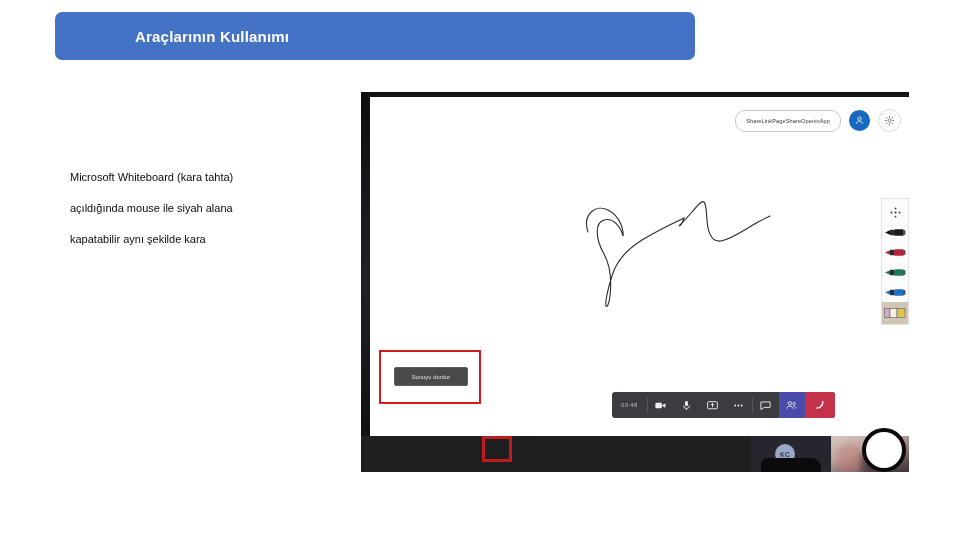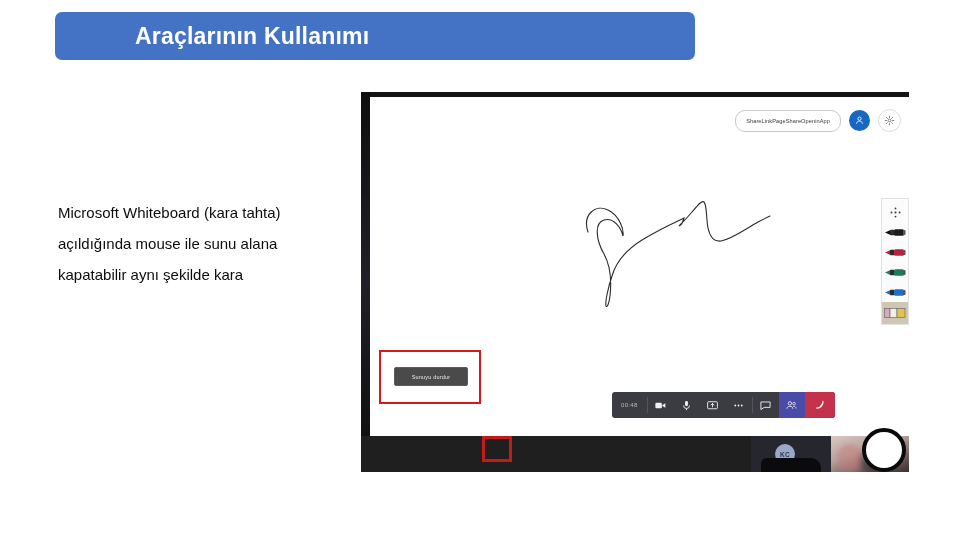--- a/index.html
+++ b/index.html
@@ -7,28 +7,28 @@
     width:960px;height:540px;background:#ffffff;overflow:hidden;
     font-family:"Liberation Sans", sans-serif;position:relative;
   }
   
   .title-banner{
     position:absolute;left:55px;top:12px;width:640px;height:48px;
     background:#4472c4;border-radius:7px;
     display:flex;align-items:center;
   }
   .title-text{
-    color:#ffffff;font-size:23px;font-weight:bold;
+    color:#ffffff;font-size:15px;font-weight:bold;
     padding-left:80px;letter-spacing:.2px;
     font-family:"Liberation Sans", sans-serif;
   }
   
   .body-copy{
-    position:absolute;left:58px;top:162px;width:276px;
-    font-size:15px;color:#0d0d0d;line-height:31px;margin-top:35px;
+    position:absolute;left:70px;top:162px;width:276px;
+    font-size:11px;color:#0d0d0d;line-height:31px;
   }
   .body-copy p{margin:0;text-align:justify;}
   .body-copy p.last{text-align:left;}
   
   .shot{
     position:absolute;left:361px;top:92px;width:548px;height:380px;
     background:#1b1b1b;overflow:hidden;
   }
   .shot-topbar{
     position:absolute;left:0;top:0;width:100%;height:8px;background:#151515;
@@ -137,21 +137,21 @@
 </style>
 </head>
 <body>
 
 <div class="title-banner">
   <div class="title-text">Araçlarının Kullanımı</div>
 </div>
 
 <div class="body-copy">
   <p>Microsoft Whiteboard (kara tahta)</p>
-  <p>açıldığında mouse ile sunu alana</p>
+  <p>açıldığında mouse ile siyah alana</p>
   <p>kapatabilir aynı şekilde kara</p>
 </div>
 
 <div class="shot">
 
   <div class="shot-topbar"></div>
   <div class="wb-edge-left"></div>
 
   <div class="whiteboard">
 

